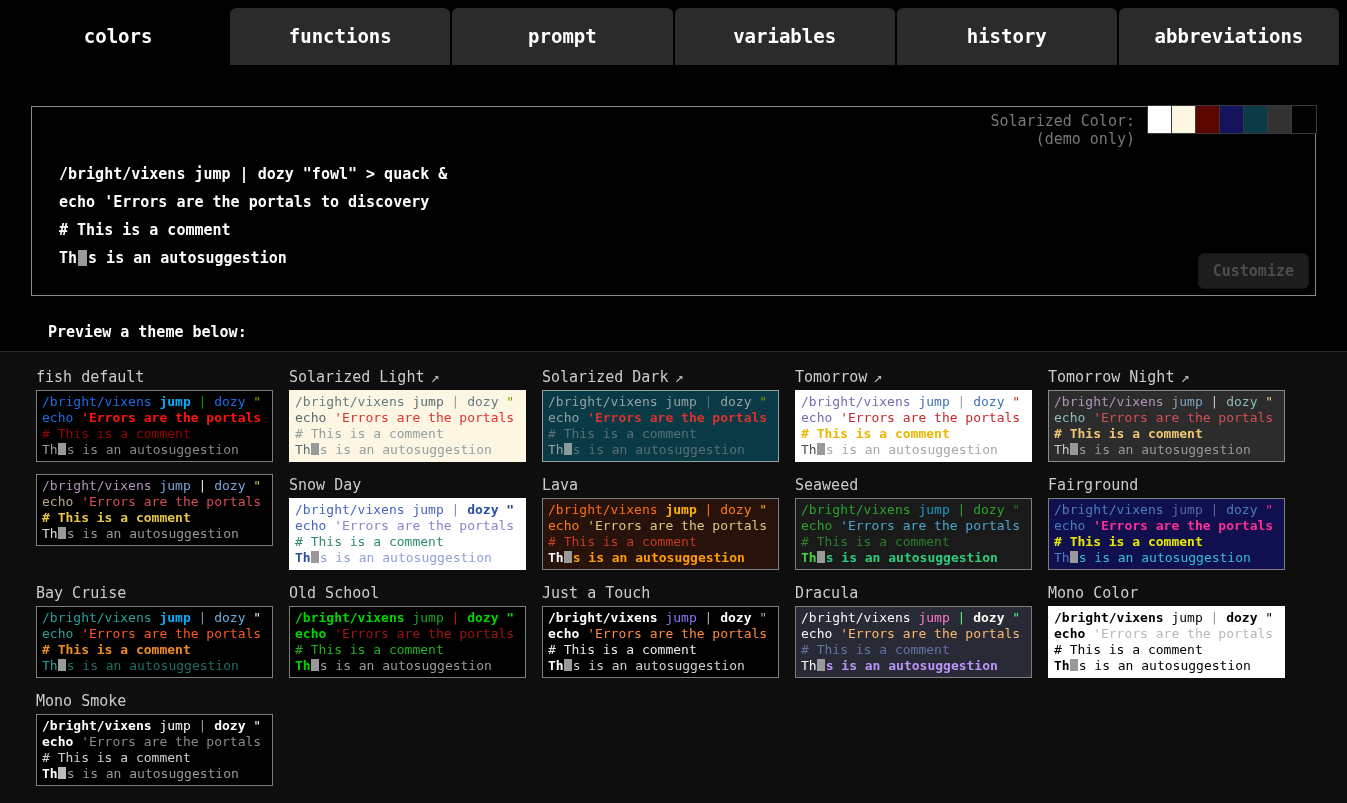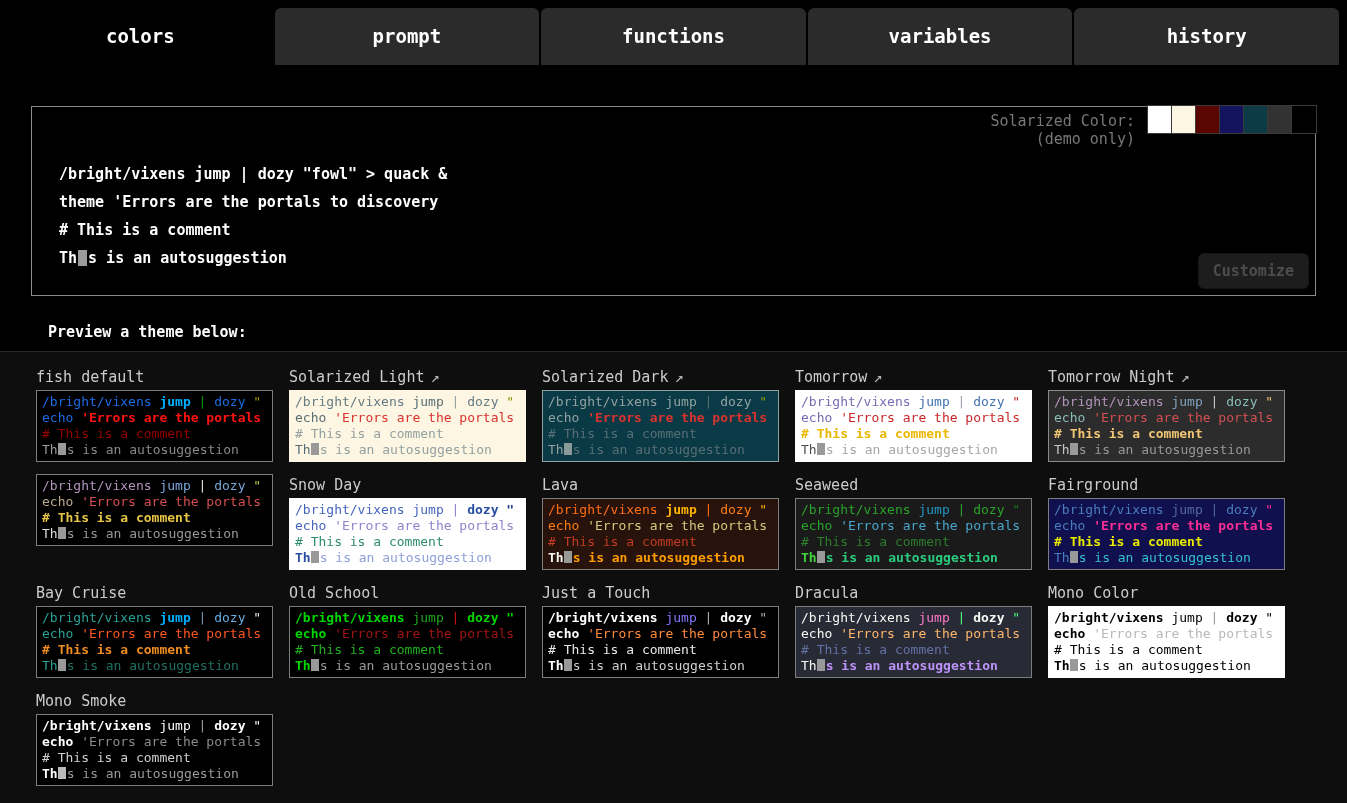--- a/index.html
+++ b/index.html
@@ -40,44 +40,45 @@
   .theme-box .mline{height:16px;white-space:pre;}
   .mini-cursor{display:inline-block;width:8px;height:12px;vertical-align:-1px;margin:0 1px 0 0;}
 </style>
 </head>
 <body>
 
 <div id="page">
 
   <div id="tabbar">
       <div class="tab active">colors</div>
+      <div class="tab">functions</div>
       <div class="tab">prompt</div>
-      <div class="tab">functions</div>
       <div class="tab">variables</div>
       <div class="tab">history</div>
+      <div class="tab">abbreviations</div>
     </div>
 
   <div id="preview-panel">
     <div id="bg-label">
       <div>Solarized Color:</div>
       <div>(demo only)</div>
     </div>
     <div id="swatch-row">
         <div class="swatch" style="background: rgb(255, 255, 255);"></div>
         <div class="swatch" style="background: rgb(253, 246, 227);"></div>
         <div class="swatch" style="background: rgb(90, 5, 0);"></div>
         <div class="swatch" style="background: rgb(20, 20, 94);"></div>
         <div class="swatch" style="background: rgb(13, 59, 69);"></div>
         <div class="swatch" style="background: rgb(50, 50, 50);"></div>
         <div class="swatch" style="background: rgb(0, 0, 0);"></div>
       </div>
 
     <div id="terminal">
       <div class="tline">/bright/vixens jump | dozy "fowl" &gt; quack &amp;</div>
-      <div class="tline">theme 'Errors are the portals to discovery</div>
+      <div class="tline">echo 'Errors are the portals to discovery</div>
       <div class="tline"># This is a comment</div>
       <div class="tline"><span>Th</span><span id="main-cursor"></span><span>s is an autosuggestion</span></div>
     </div>
 
     <button id="customize-btn">Customize</button>
   </div>
 
   <div id="heading">Preview a theme below:</div>
 
   <div id="theme-grid">

